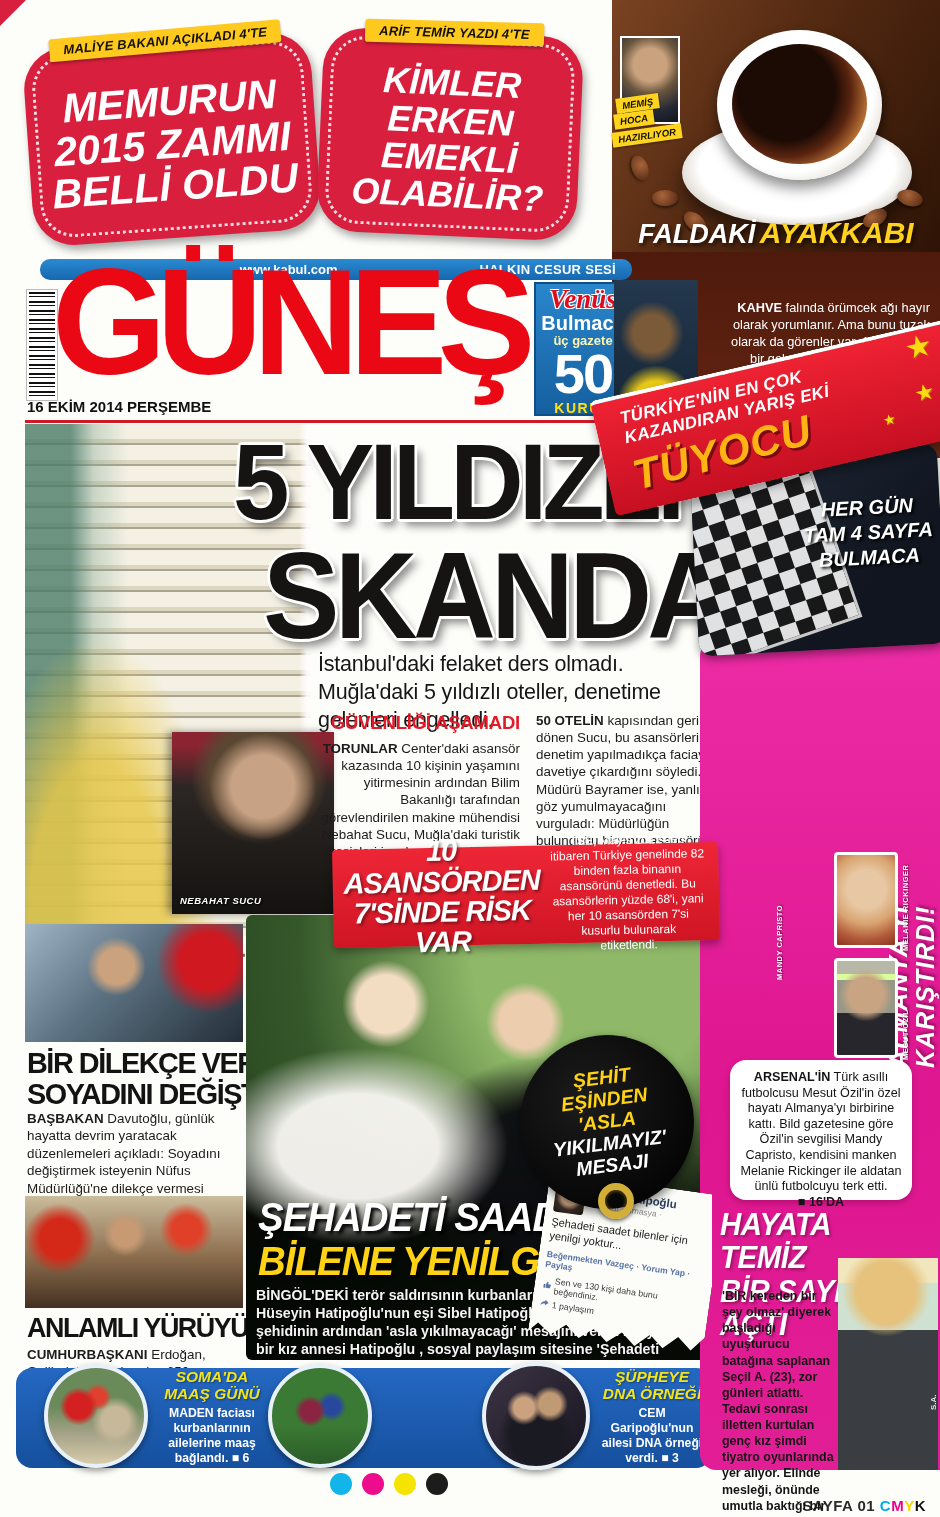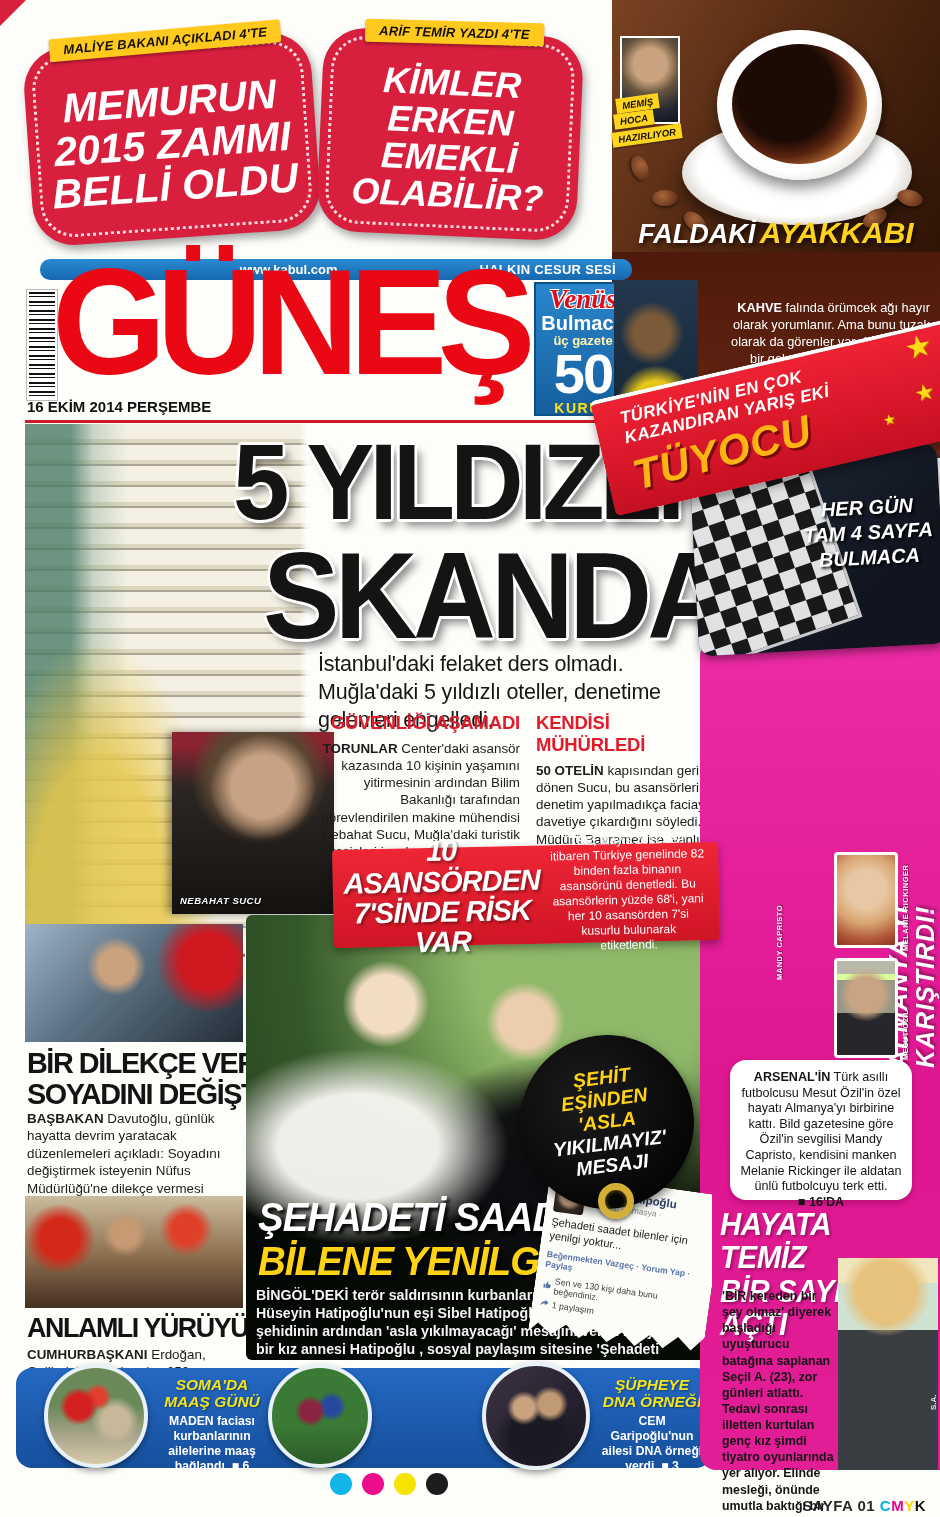--- a/index.html
+++ b/index.html
@@ -233,21 +233,21 @@
     background:
       radial-gradient(circle at 40% 45%, #8a2440 0 12%, transparent 20%),
       radial-gradient(circle at 62% 40%, #2848a0 0 10%, transparent 18%),
       linear-gradient(180deg,#3a7a34 0 60%, #2c5c28 100%); }
   #circ-dna { left:466px; top:-6px; width:108px; height:108px;
     background:
       radial-gradient(circle at 38% 42%, #caa280 0 12%, transparent 20%),
       radial-gradient(circle at 64% 38%, #c09a74 0 12%, transparent 20%),
       radial-gradient(circle at 50% 70%, #1a1a22 0 30%, transparent 45%),
       linear-gradient(135deg,#3c3444 0%, #181420 100%); }
-  .strip-text { position:absolute; top:8px; text-align:center; }
+  .strip-text { position:absolute; top:0; text-align:center; }
   .strip-head { color:#f2e41c; font-weight:900; font-style:italic; font-size:15.5px; line-height:1.1; text-shadow:1px 1px 2px rgba(0,0,0,.4); }
   .strip-body { color:#fff; font-size:12.2px; font-weight:700; line-height:1.22; margin-top:4px; }
   #strip-t1 { left:140px; width:112px; }
   #strip-t2 { left:362px; width:100px; }
   #strip-t3 { left:584px; width:104px; }
 
   
   .cmyk-dot { position:absolute; top:1473px; width:22px; height:22px; border-radius:50%; }
   #footer-label { position:absolute; right:14px; top:1497px; font-size:15px; font-weight:700; color:#2a2a2a; letter-spacing:.5px; }
   #footer-label .c{color:#00aee6}#footer-label .m{color:#ec008c}#footer-label .y{color:#f5d800}#footer-label .k{color:#111}
@@ -345,21 +345,20 @@
   </div>
   <div id="main-head-1" class="main-head">5 YILDIZLI</div>
   <div id="main-head-2" class="main-head">SKANDAL</div>
   <div id="deck" class="abs">İstanbul'daki felaket ders olmadı. Muğla'daki 5 yıldızlı oteller, denetime gelenleri engelledi.</div>
 
   <div id="col1" class="abs">
     <div class="col-head">GÜVENLİĞİ AŞAMADI</div>
     <p class="col-body"><b>TORUNLAR</b> <span>Center'daki asansör kazasında 10 kişinin yaşamını yitirmesinin ardından Bilim Bakanlığı tarafından görevlendirilen makine mühendisi Nebahat Sucu, Muğla'daki turistik tesisleri incelemek istedi. Ancak otellerdeki güvenlik engelini aşmayı başaramadı.</span></p>
   </div>
   <div id="col2" class="abs">
-    <div class="col-head">KENDİSİ MÜHÜRLEDİ</div>
     <p class="col-body"><b>50 OTELİN</b> <span>kapısından geri dönen Sucu, bu asansörlerin, denetim yapılmadıkça faciaya davetiye çıkardığını söyledi. İl Müdürü Bayramer ise, yanlışa göz yumulmayacağını vurguladı: Müdürlüğün bulunduğu binanın asansörü de mühürlendi.</span> <span class="ref">■ 6'DA</span></p>
   </div>
 
   <div id="risk-box" class="abs">
     <div class="rb-head">
       <div>10 ASANSÖRDEN</div>
       <div>7'SİNDE RİSK VAR</div>
     </div>
     <p class="rb-body"><b>TSE,</b> <span>Mayıs 2012'den itibaren Türkiye genelinde 82 binden fazla binanın asansörünü denetledi. Bu asansörlerin yüzde 68'i, yani her 10 asansörden 7'si kusurlu bulunarak etiketlendi.</span></p>
   </div>

